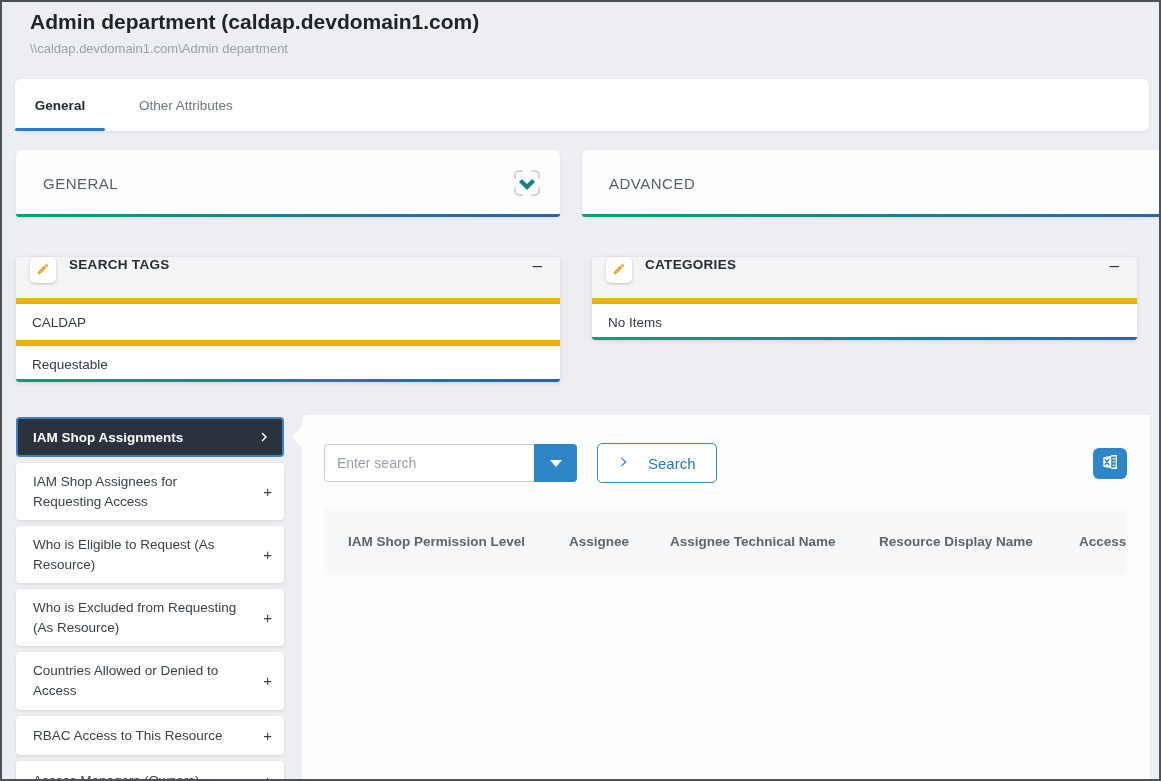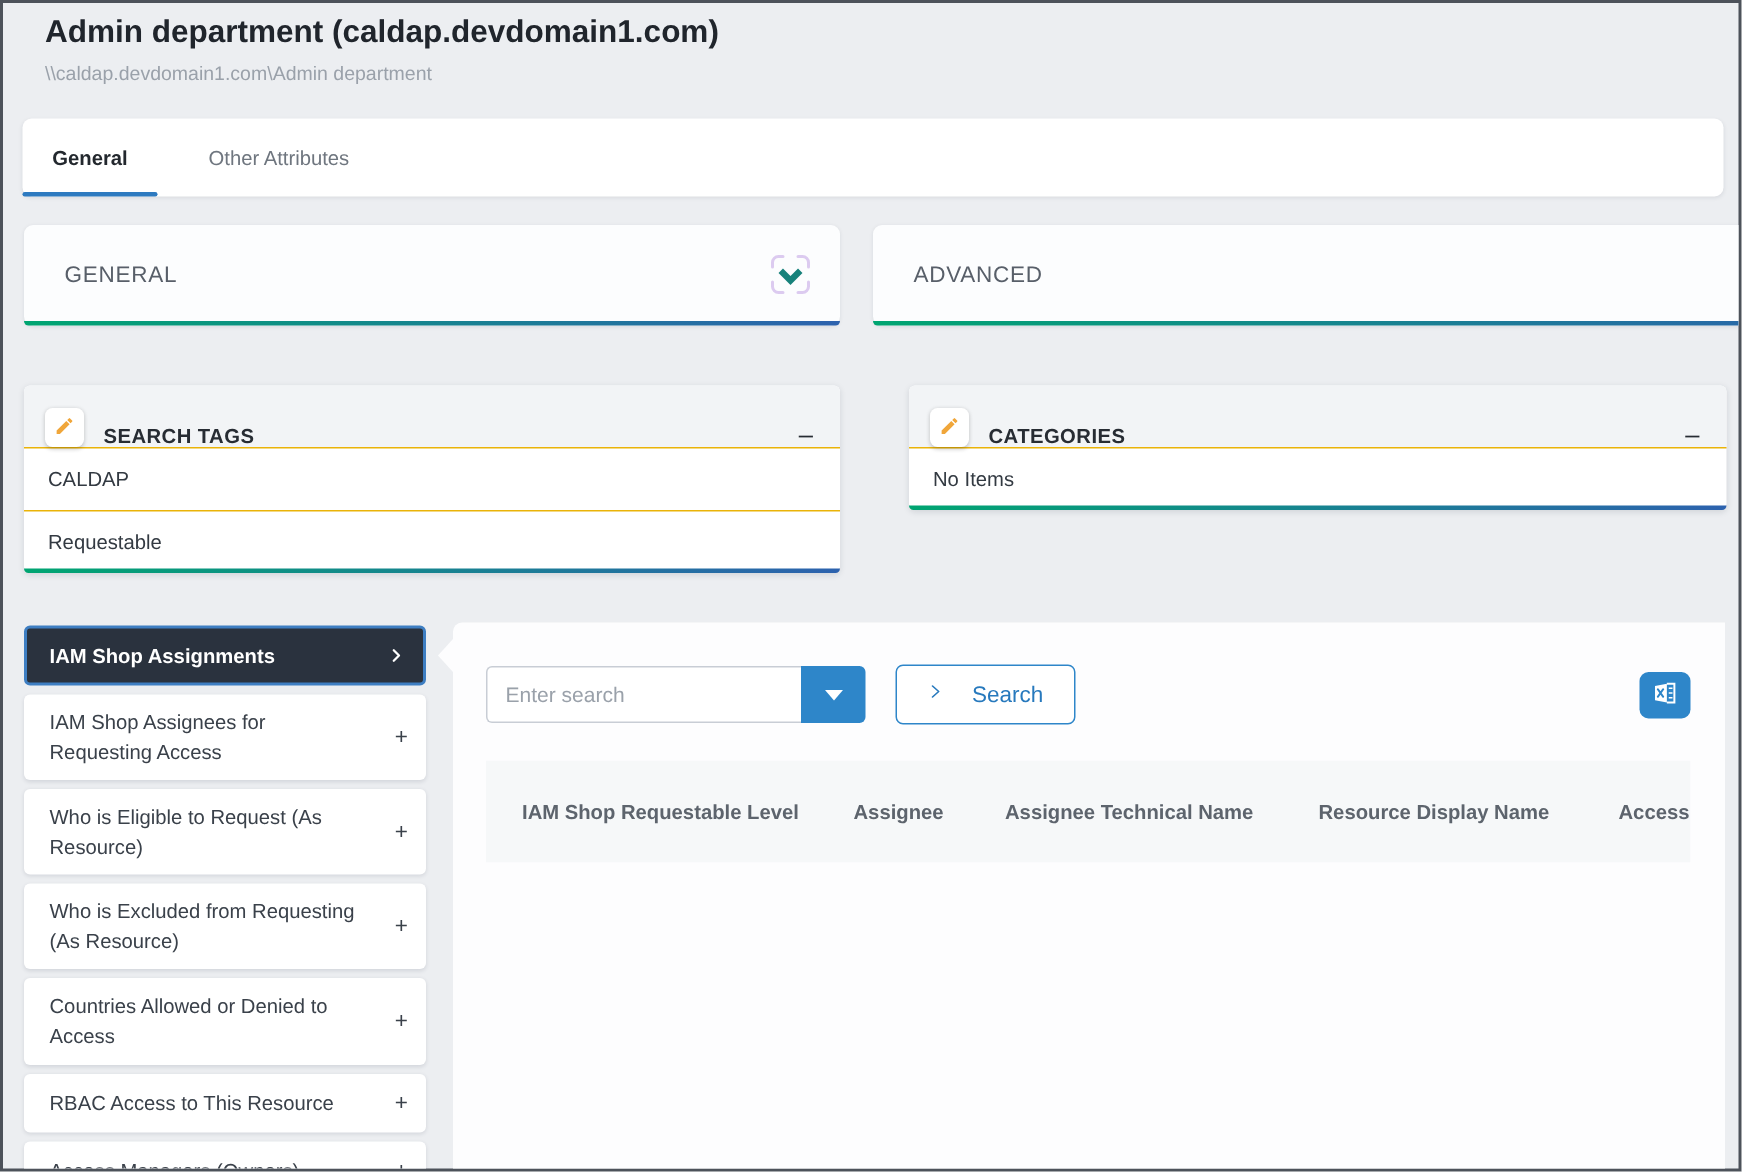--- a/index.html
+++ b/index.html
@@ -32,31 +32,31 @@
   .panel-title{ margin-left:27px; font-size:15px; color:#585f69; letter-spacing:.5px; }
   .corner-btn{ position:absolute; right:14px; top:14px; width:38px; height:38px;
     background:transparent; border:none; cursor:pointer; padding:0; }
 
   
   .card{ position:absolute; top:255px; background:#fff; border-radius:4px;
     box-shadow:0 1px 4px rgba(25,35,55,.13); }
   .card::after{ content:""; position:absolute; left:0; right:0; bottom:0; height:3px;
     background:linear-gradient(90deg,#00a571,#2d62ae); border-radius:0 0 4px 4px; }
   .card-searchtags{ left:14px; width:544px; }
-  .card-categories{ left:604px; width:545px; }
-  .card-header{ height:41px; background:#f2f4f6; display:flex; align-items:flex-end;
+  .card-categories{ left:590px; width:545px; }
+  .card-header{ height:41px; background:#f2f4f6; display:flex; align-items:flex-start;
     border-radius:4px 4px 0 0; }
   .edit-btn{ width:26px; height:26px; margin-left:14px; background:#fff; border:none; border-radius:5px;
     box-shadow:0 1px 3px rgba(0,0,0,.22); display:flex; align-items:center; justify-content:center;
     cursor:pointer; }
   .card-title{ margin-left:13px; font-size:13.5px; font-weight:bold; color:#272c33; letter-spacing:.3px; }
   .collapse-btn{ margin-left:auto; margin-right:18px; background:none; border:none; font-size:17px;
     color:#272c33; cursor:pointer; line-height:1; }
   .card-row{ height:42px; display:flex; align-items:center; padding-left:16px; font-size:13.5px;
-    color:#333a42; border-top:1px solid #eab308; }
+    color:#333a42; border-top:6px solid #eab308; }
 
   
   .sidemenu{ position:absolute; left:14px; top:415px; width:268px; }
   .menu-active{ height:40px; background:#2a323e; border:2px solid #3e7ec2; border-radius:4px;
     color:#fff; font-weight:bold; font-size:13.5px; display:flex; align-items:center;
     padding:0 12px 0 15px; margin-bottom:6px; cursor:pointer; }
   .menu-active .chev{ margin-left:auto; display:flex; }
   .menu-item{ background:#fff; border-radius:4px; box-shadow:0 1px 3px rgba(25,35,55,.12);
     margin-bottom:6px; display:flex; align-items:center; padding:9px 12px 9px 17px;
     font-size:13.5px; color:#3a414a; line-height:1.45; cursor:pointer; min-height:54px; }
@@ -233,21 +233,21 @@
             <path d="M15 8.2 h3 M15 12 h3 M15 15.8 h3" stroke="#ffffff" stroke-width="1.3"></path>
             <path d="M4 6.3 L13.5 4.5 v15 L4 17.7 z" fill="#ffffff"></path>
             <path d="M6.3 9 l4.2 6 M10.5 9 l-4.2 6" stroke="#2e86c9" stroke-width="1.7" stroke-linecap="round"></path>
           </svg>
         </span>
       </button>
     </div>
 
     <div class="table">
       <div class="thead">
-        <div class="th">IAM Shop Requestable Level</div>
+        <div class="th">IAM Shop Permission Level</div>
         <div class="th">Assignee</div>
         <div class="th">Assignee Technical Name</div>
         <div class="th">Resource Display Name</div>
         <div class="th">Access</div>
       </div>
     </div>
   </main>
 
 </div>
 

